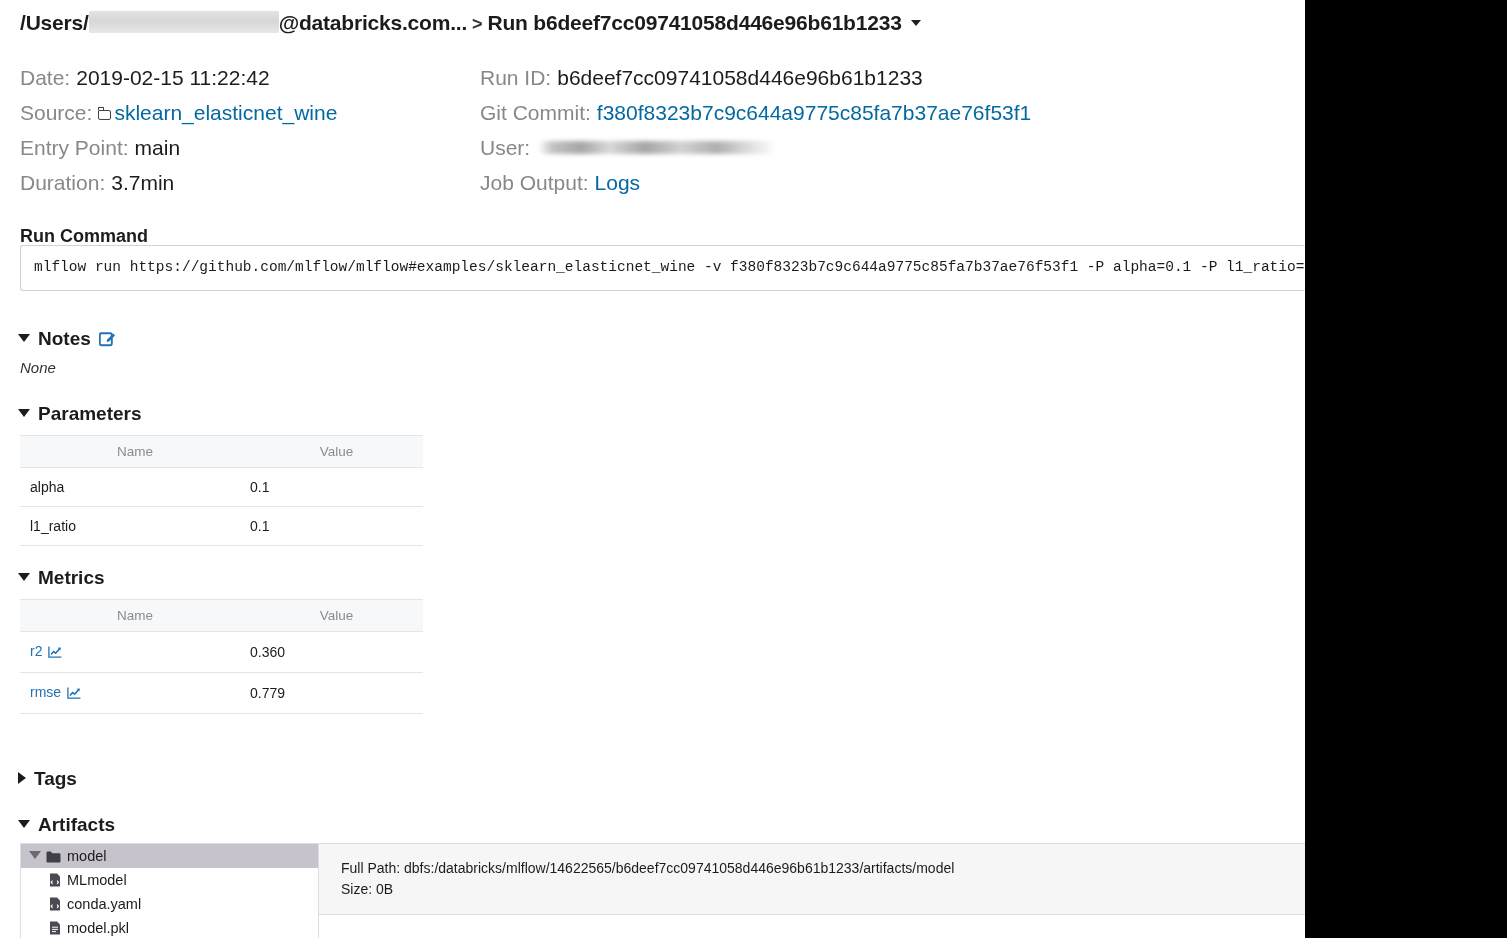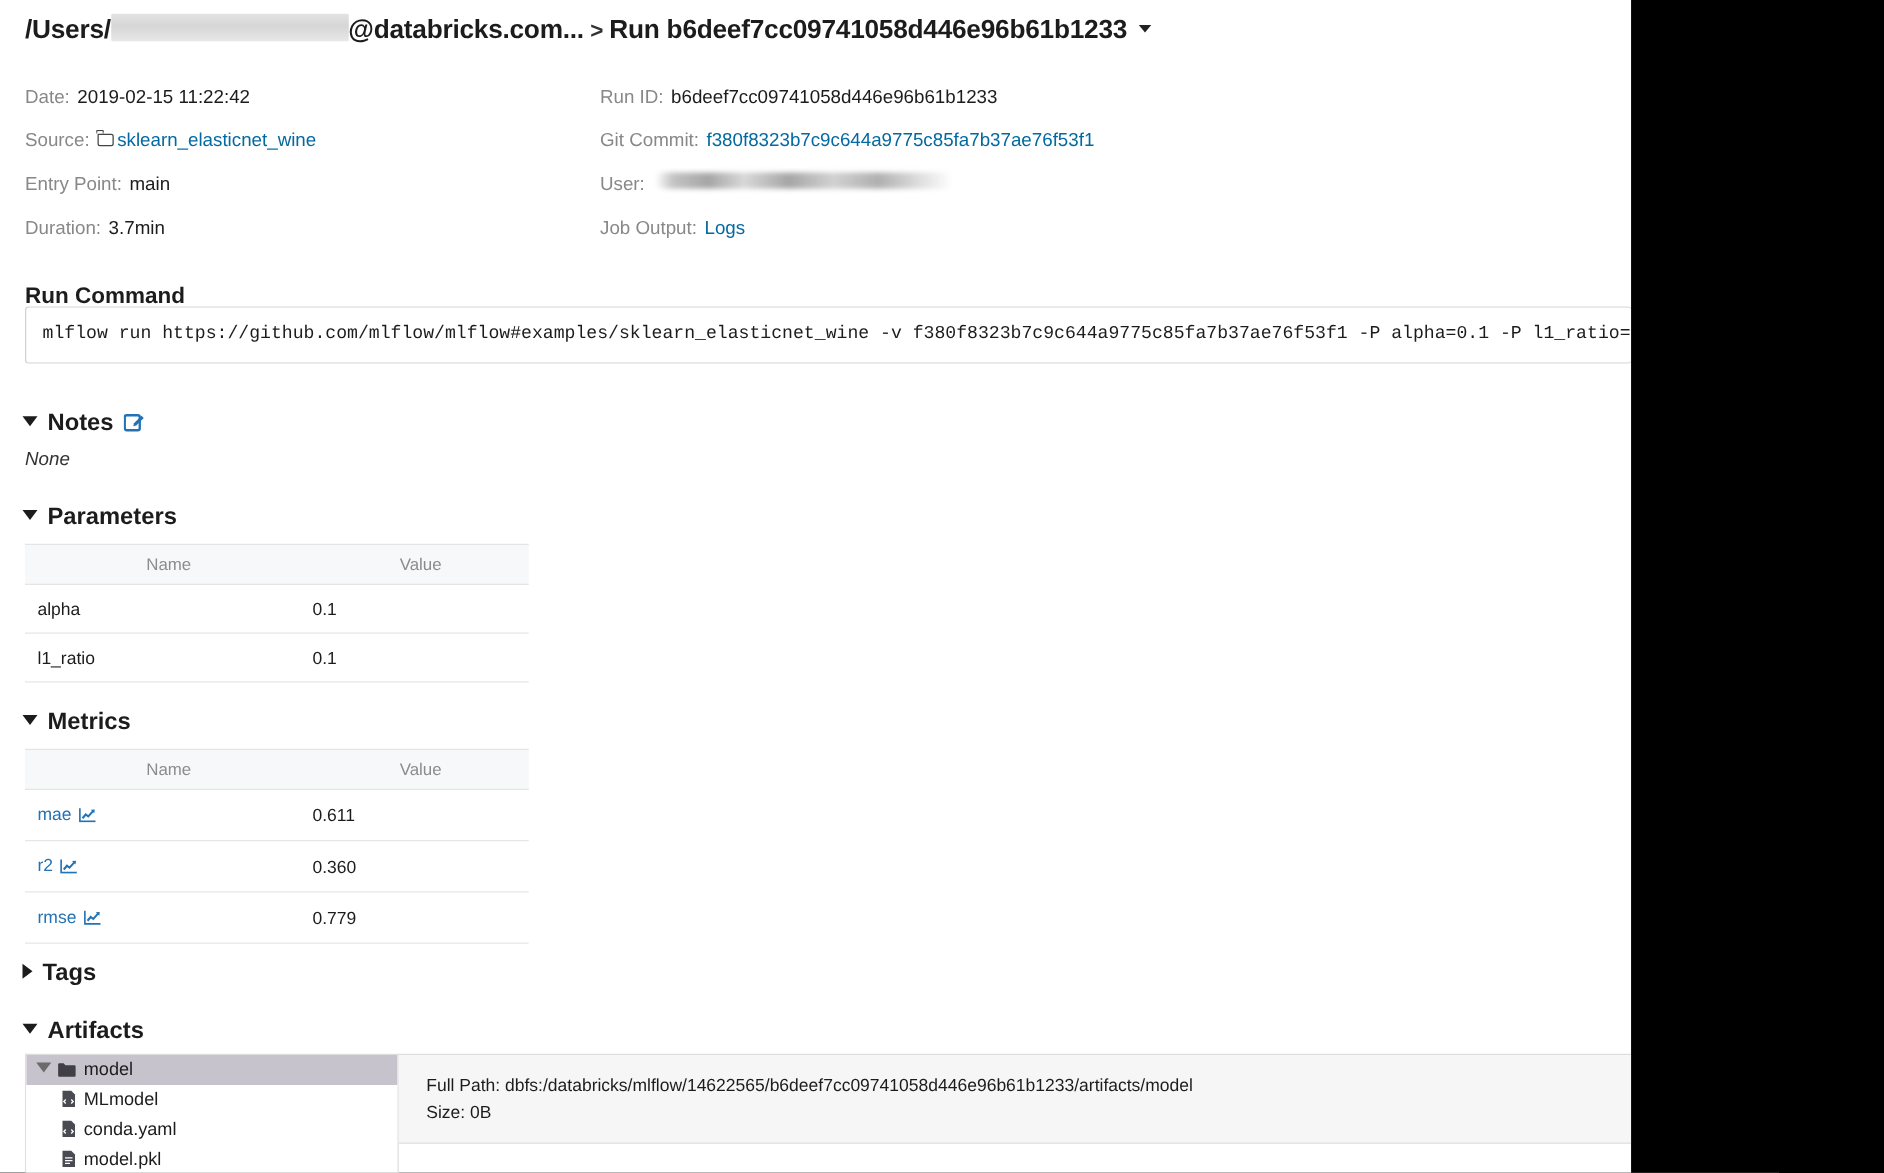--- a/index.html
+++ b/index.html
@@ -15,20 +15,21 @@
     -webkit-font-smoothing: antialiased;
   }
   .page {
     position: absolute;
     left: 0;
     top: 0;
     width: 1305px;
     height: 938px;
     background: #ffffff;
     overflow: hidden;
+    padding-left: 24px;
   }
   .black-band {
     position: absolute;
     left: 1305px;
     top: 0;
     width: 202px;
     height: 938px;
     background: #000000;
   }
 
@@ -81,21 +82,21 @@
   }
   .meta-col {
     position: absolute;
     top: 0;
   }
   .meta-col.left  { left: 0; }
   .meta-col.right { left: 460px; }
   .meta-row {
     height: 35px;
     line-height: 35px;
-    font-size: 15px;
+    font-size: 21px;
     white-space: nowrap;
   }
   .meta-label {
     color: #888888;
   }
   .meta-value {
     color: #1c1c1c;
     margin-left: 6px;
   }
   .link {
@@ -405,28 +406,20 @@
   </div>
   <table class="data-table" id="metrics-table">
     <thead>
       <tr>
         <th class="col-name">Name</th>
         <th>Value</th>
       </tr>
     </thead>
     <tbody>
       <tr>
-        <td class="col-name"><a class="metric-link" href="#">mae</a><span class="chart-icon"><svg width="14" height="12" viewBox="0 0 14 12">
-                <path d="M0.9 0.6 V11.1 H13.4" fill="none" stroke="#2272b4" stroke-width="1.3"></path>
-                <path d="M3 8.6 L5.6 5.6 L7.6 7.2 L12 2.3" fill="none" stroke="#2272b4" stroke-width="1.6"></path>
-                <path d="M9.6 1.8 L12.8 1.5 L12.4 4.6 Z" fill="#2272b4"></path>
-              </svg></span></td>
-        <td>0.611</td>
-      </tr>
-      <tr>
         <td class="col-name"><a class="metric-link" href="#">r2</a><span class="chart-icon"><svg width="14" height="12" viewBox="0 0 14 12">
                 <path d="M0.9 0.6 V11.1 H13.4" fill="none" stroke="#2272b4" stroke-width="1.3"></path>
                 <path d="M3 8.6 L5.6 5.6 L7.6 7.2 L12 2.3" fill="none" stroke="#2272b4" stroke-width="1.6"></path>
                 <path d="M9.6 1.8 L12.8 1.5 L12.4 4.6 Z" fill="#2272b4"></path>
               </svg></span></td>
         <td>0.360</td>
       </tr>
       <tr>
         <td class="col-name"><a class="metric-link" href="#">rmse</a><span class="chart-icon"><svg width="14" height="12" viewBox="0 0 14 12">
                 <path d="M0.9 0.6 V11.1 H13.4" fill="none" stroke="#2272b4" stroke-width="1.3"></path>

